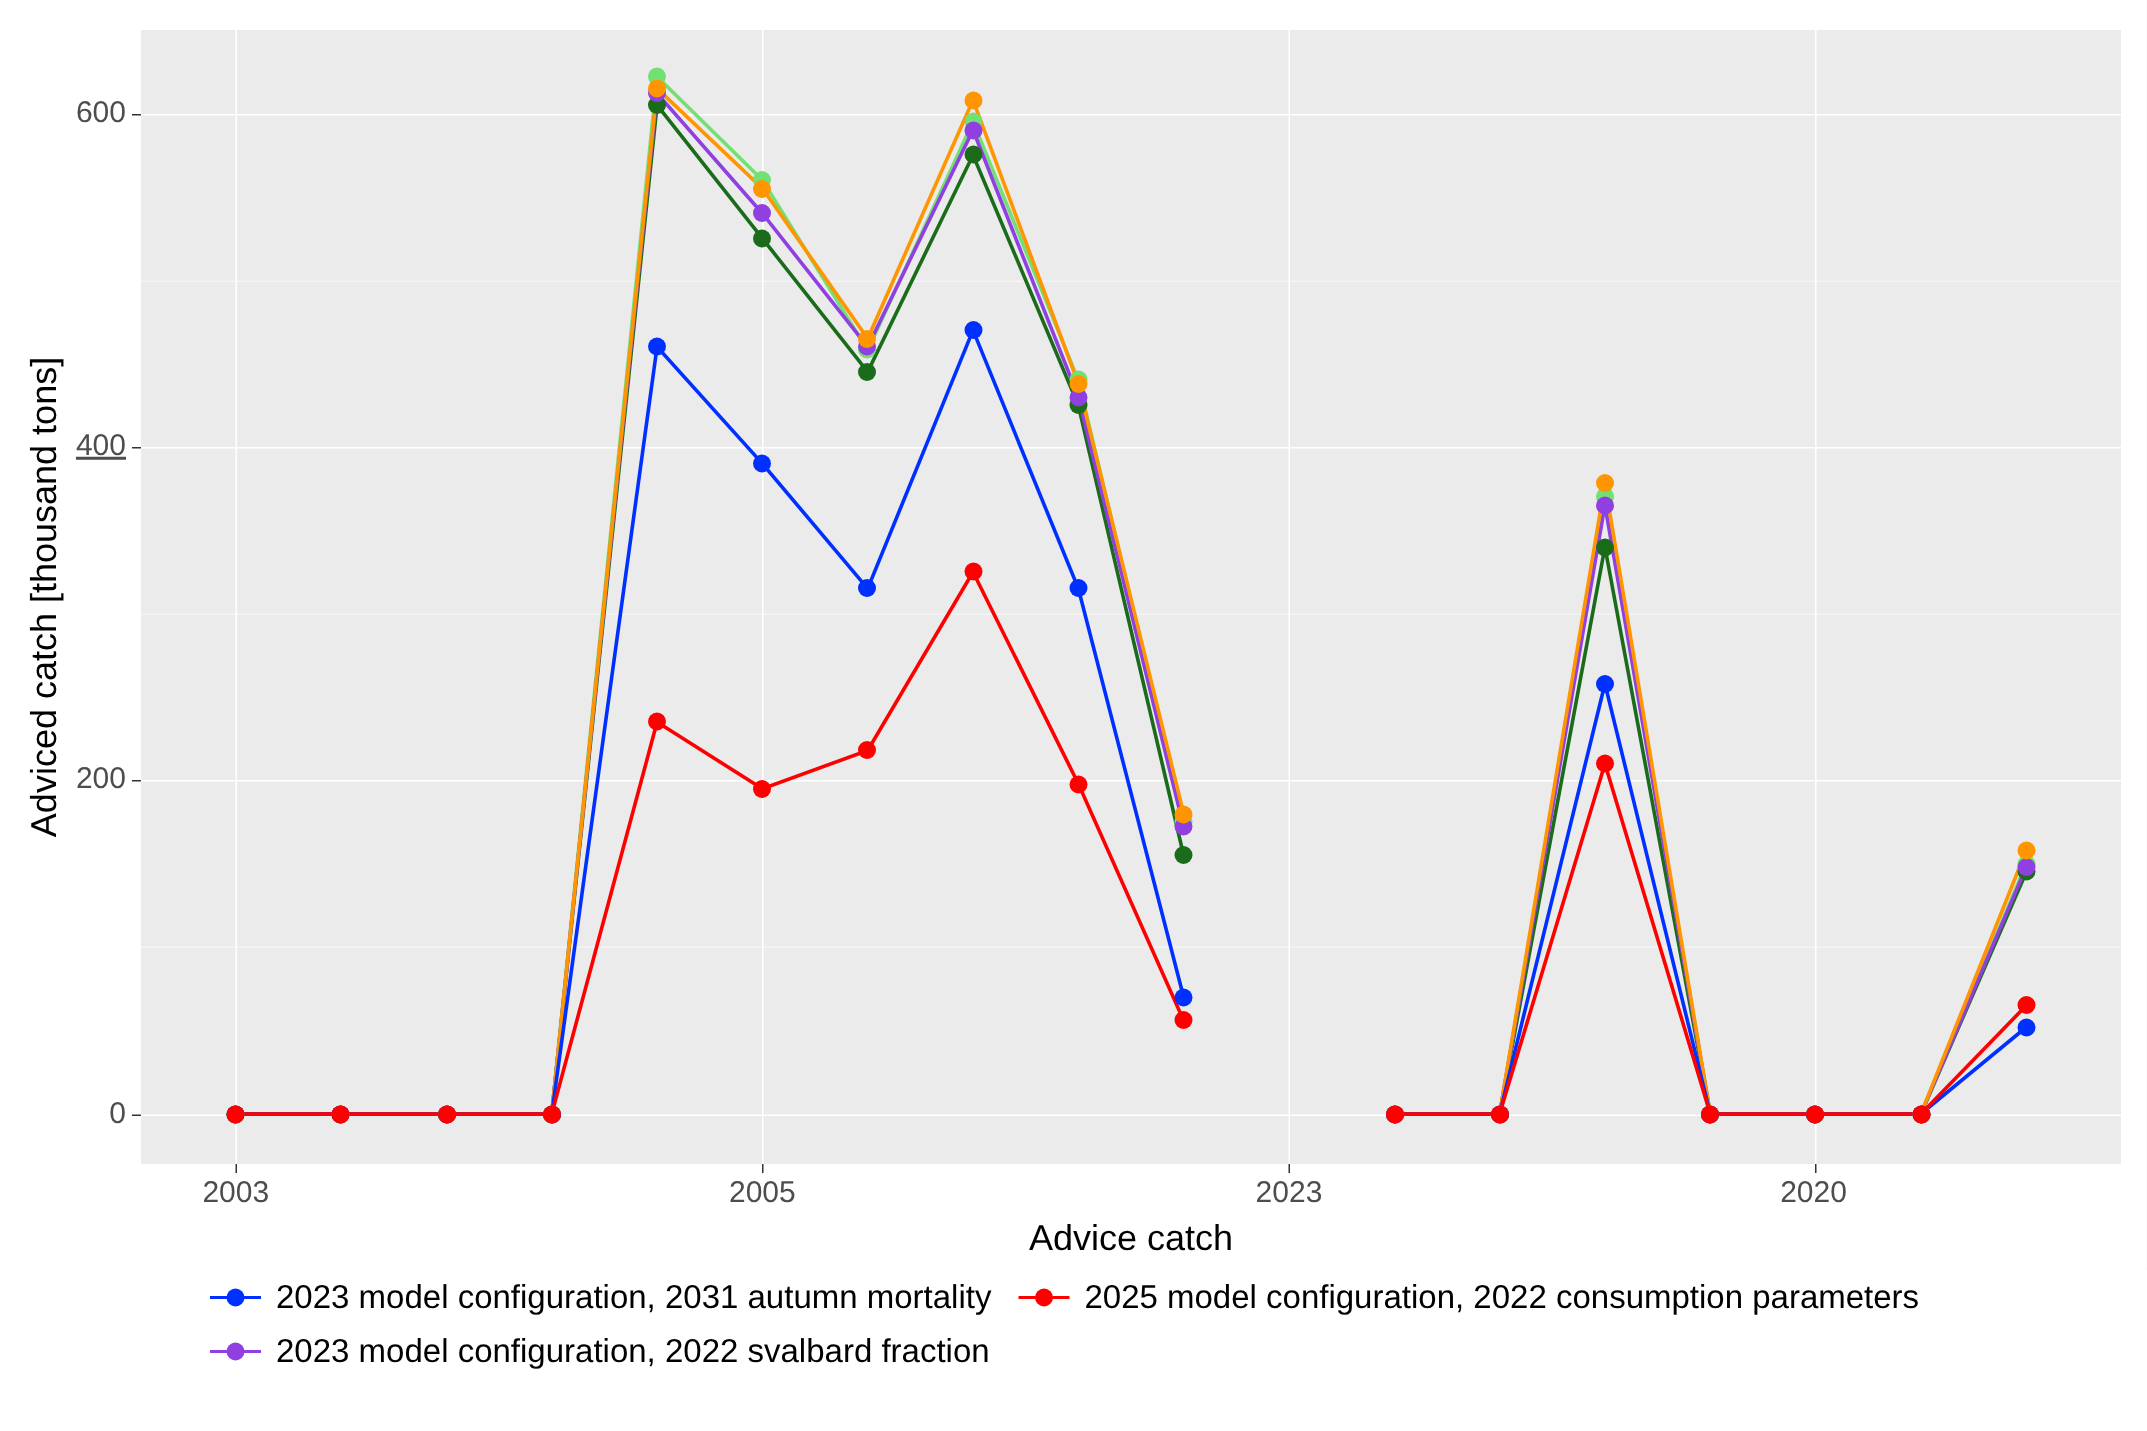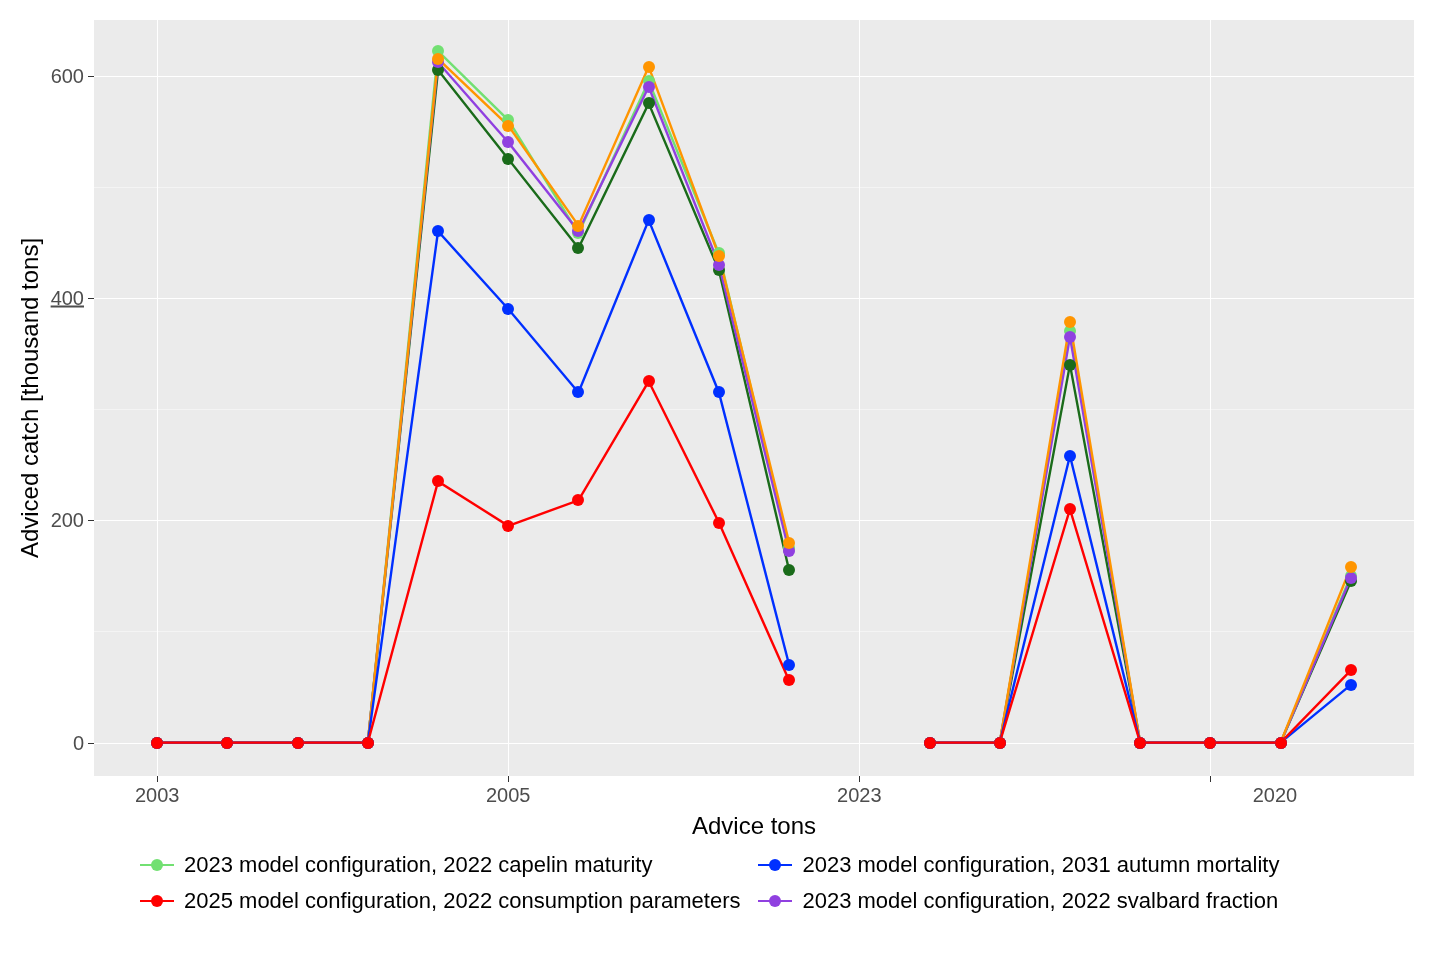--- a/index.html
+++ b/index.html
@@ -53,41 +53,35 @@
       <path d="M929.5319148936153 742.6470588235294 L999.7446808510615 742.6470588235294 L1069.9574468085075 509.17647058823525 L1140.1702127659537 742.6470588235294 L1210.3829787234 742.6470588235294 L1280.5957446808459 742.6470588235294 L1350.808510638292 670.3823529411765 " fill="none" stroke="#ff0000" stroke-width="2.4"></path>
     </svg>
 <div id="axis-layer">
       <div class="tick-mark-x" style="left: 157.191px; top: 776px;"></div>
       <div class="tick-x" style="left: 157.191px; top: 784px;">2003</div>
       <div class="tick-mark-x" style="left: 508.255px; top: 776px;"></div>
       <div class="tick-x" style="left: 508.255px; top: 784px;">2005</div>
       <div class="tick-mark-x" style="left: 859.319px; top: 776px;"></div>
       <div class="tick-x" style="left: 859.319px; top: 784px;">2023</div>
       <div class="tick-mark-x" style="left: 1210.38px; top: 776px;"></div>
-      <div class="tick-x" style="left: 1275px; top: 784px; text-align: center;">2020</div>
+      <div class="tick-x" style="left: 1209px; top: 784px; text-align: center;">2020</div>
       <div class="tick-mark-y" style="left: 88px; top: 742.647px;"></div>
       <div class="tick-y" style="right: 1347px; top: 742.647px; width: 60px;">0</div>
       <div class="tick-mark-y" style="left: 88px; top: 520.294px;"></div>
       <div class="tick-y" style="right: 1347px; top: 520.294px; width: 60px;">200</div>
       <div class="tick-mark-y" style="left: 88px; top: 297.941px;"></div>
       <div class="tick-y" style="right: 1347px; top: 297.941px; width: 60px; text-decoration: underline;">400</div>
       <div class="tick-mark-y" style="left: 88px; top: 75.5882px;"></div>
       <div class="tick-y" style="right: 1347px; top: 75.5882px; width: 60px;">600</div>
     </div>
 
-<div class="axlab-x" id="xlab" style="left: 754px; top: 812px;">Advice tons</div>
+<div class="axlab-x" id="xlab" style="left: 754px; top: 812px;">Advice catch</div>
 <div class="axlab-y" id="ylab" style="left: 30px; top: 398px;">Adviced catch [thousand tons]</div>
 
 <div class="legend" id="legend" style="left: 140px; top: 852px;">
-      <div class="leg-item">
-        <div class="leg-sw" style="background: rgb(114, 224, 114);">
-          <div class="d" style="background: rgb(114, 224, 114);"></div>
-        </div>
-        <span>2023 model configuration, 2022 capelin maturity</span>
-      </div>
       <div class="leg-item">
         <div class="leg-sw" style="background: rgb(0, 48, 255);">
           <div class="d" style="background: rgb(0, 48, 255);"></div>
         </div>
         <span>2023 model configuration, 2031 autumn mortality</span>
       </div>
       <div class="leg-item">
         <div class="leg-sw" style="background: rgb(255, 0, 0);">
           <div class="d" style="background: rgb(255, 0, 0);"></div>
         </div>

